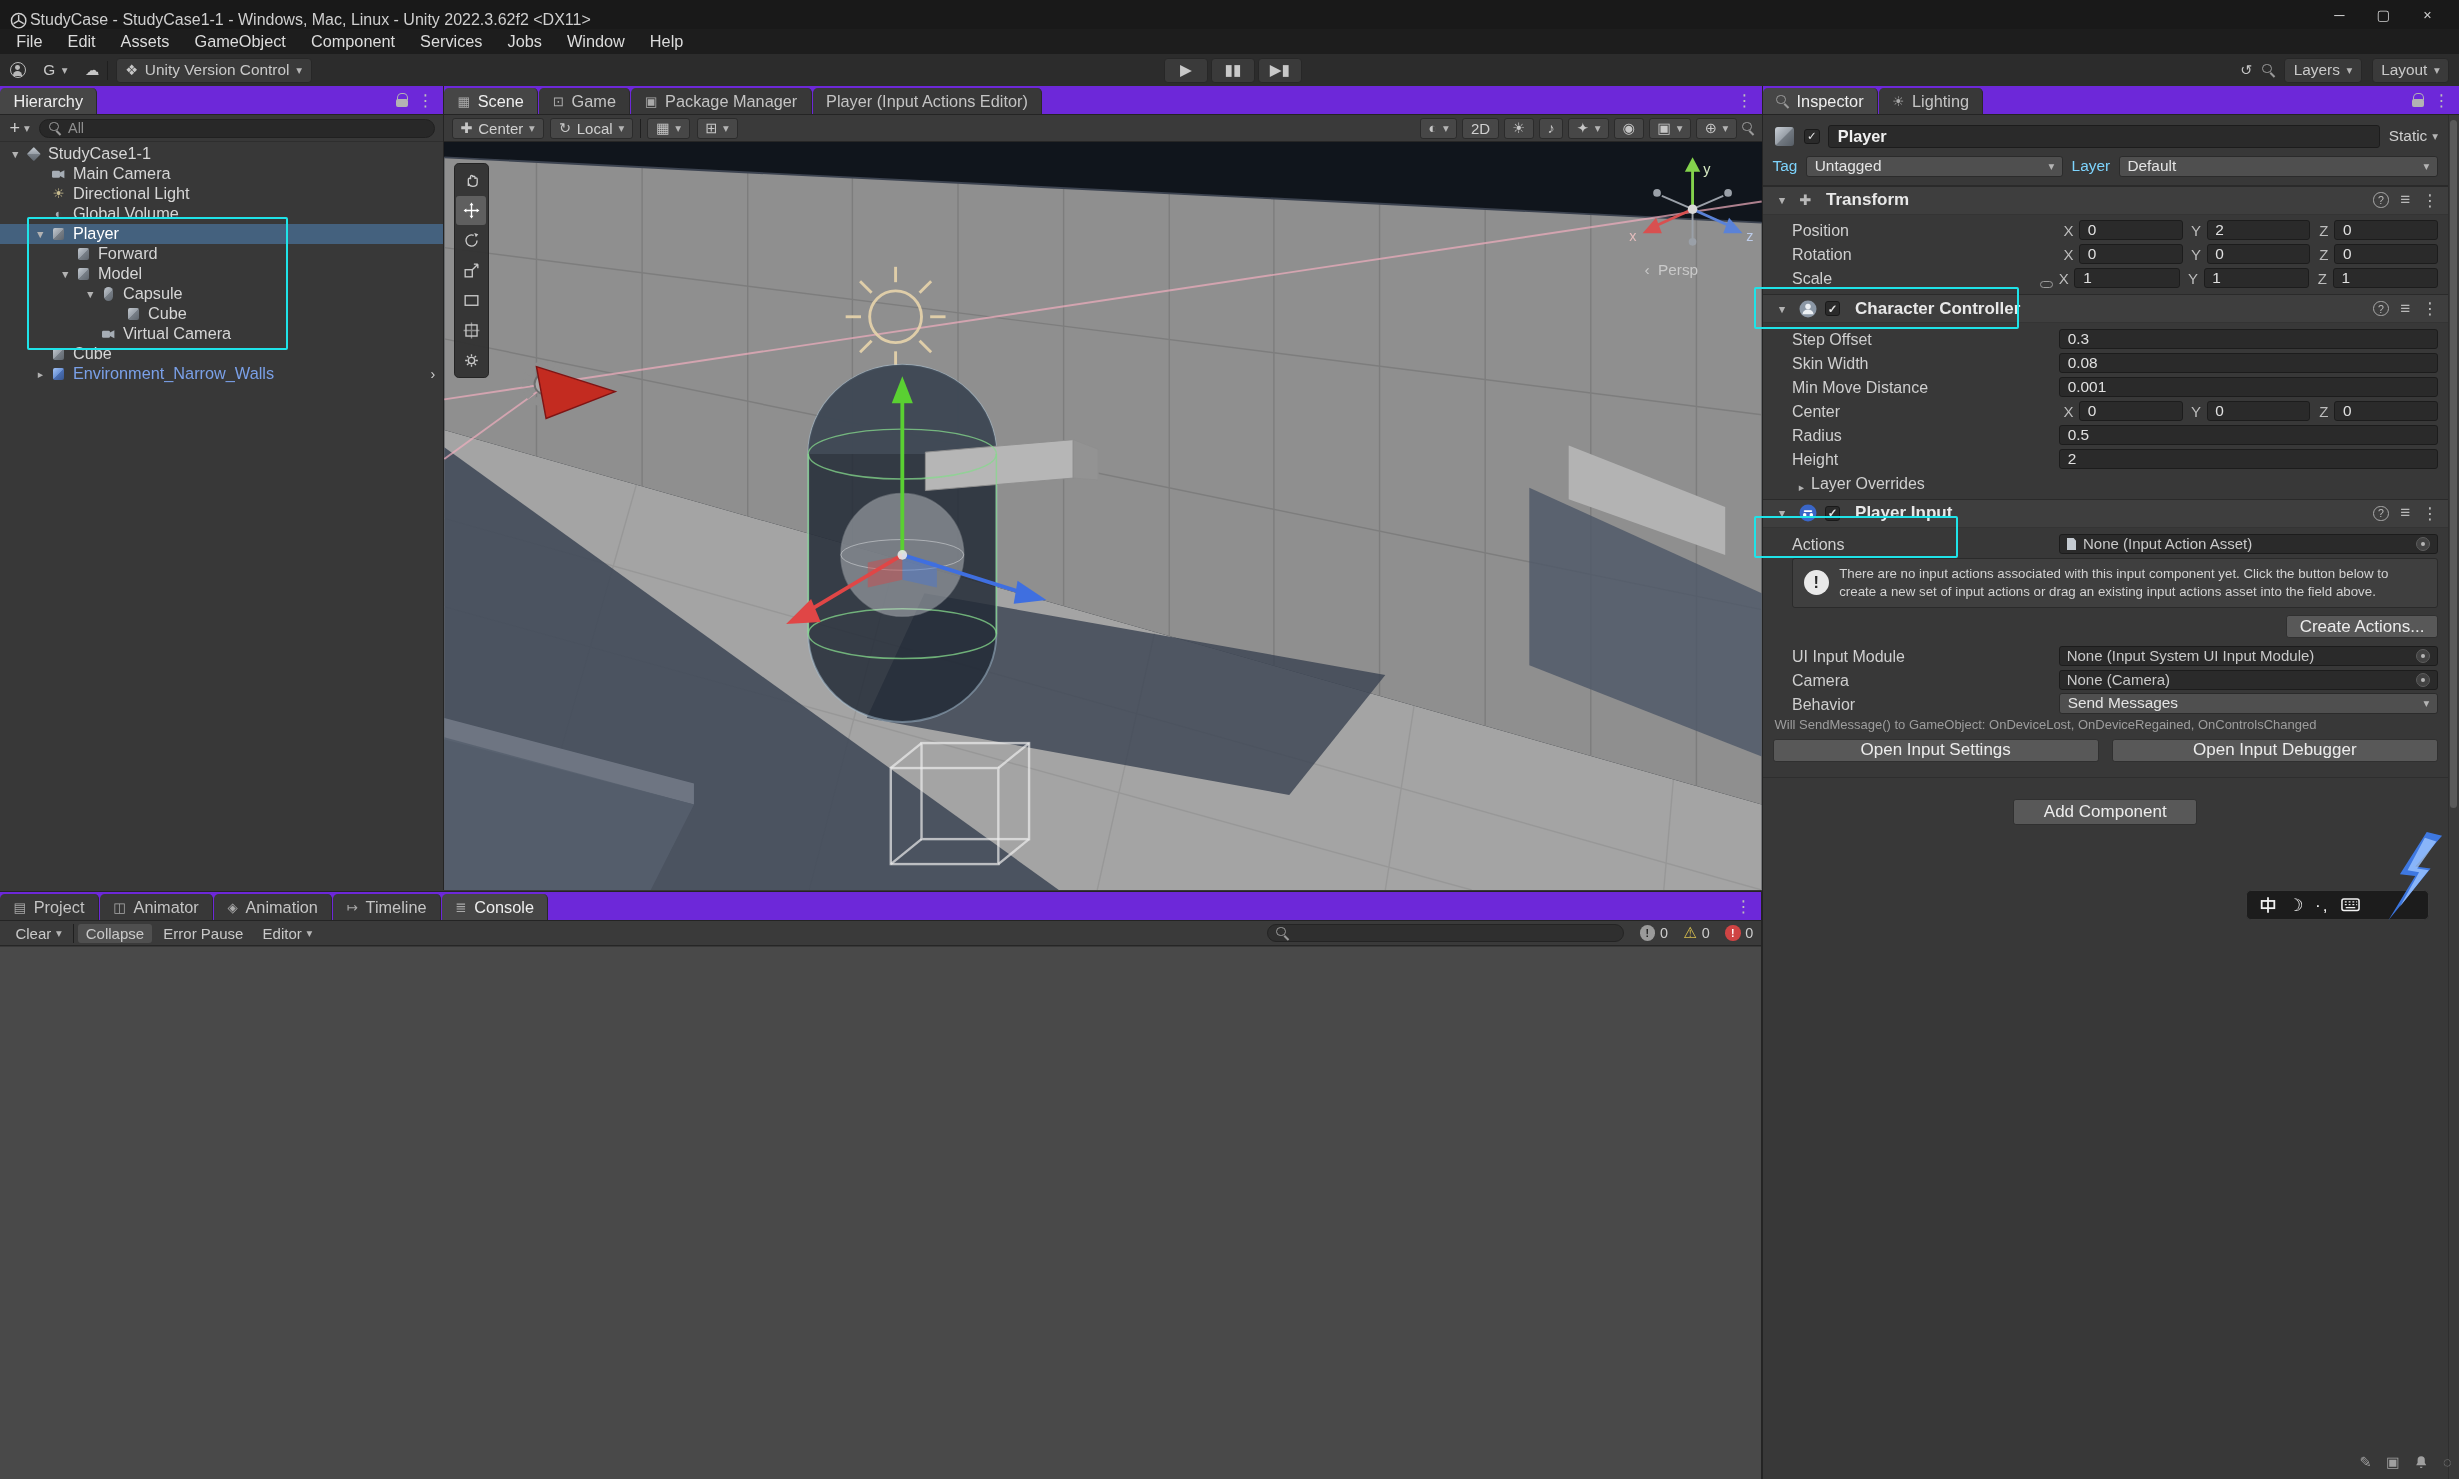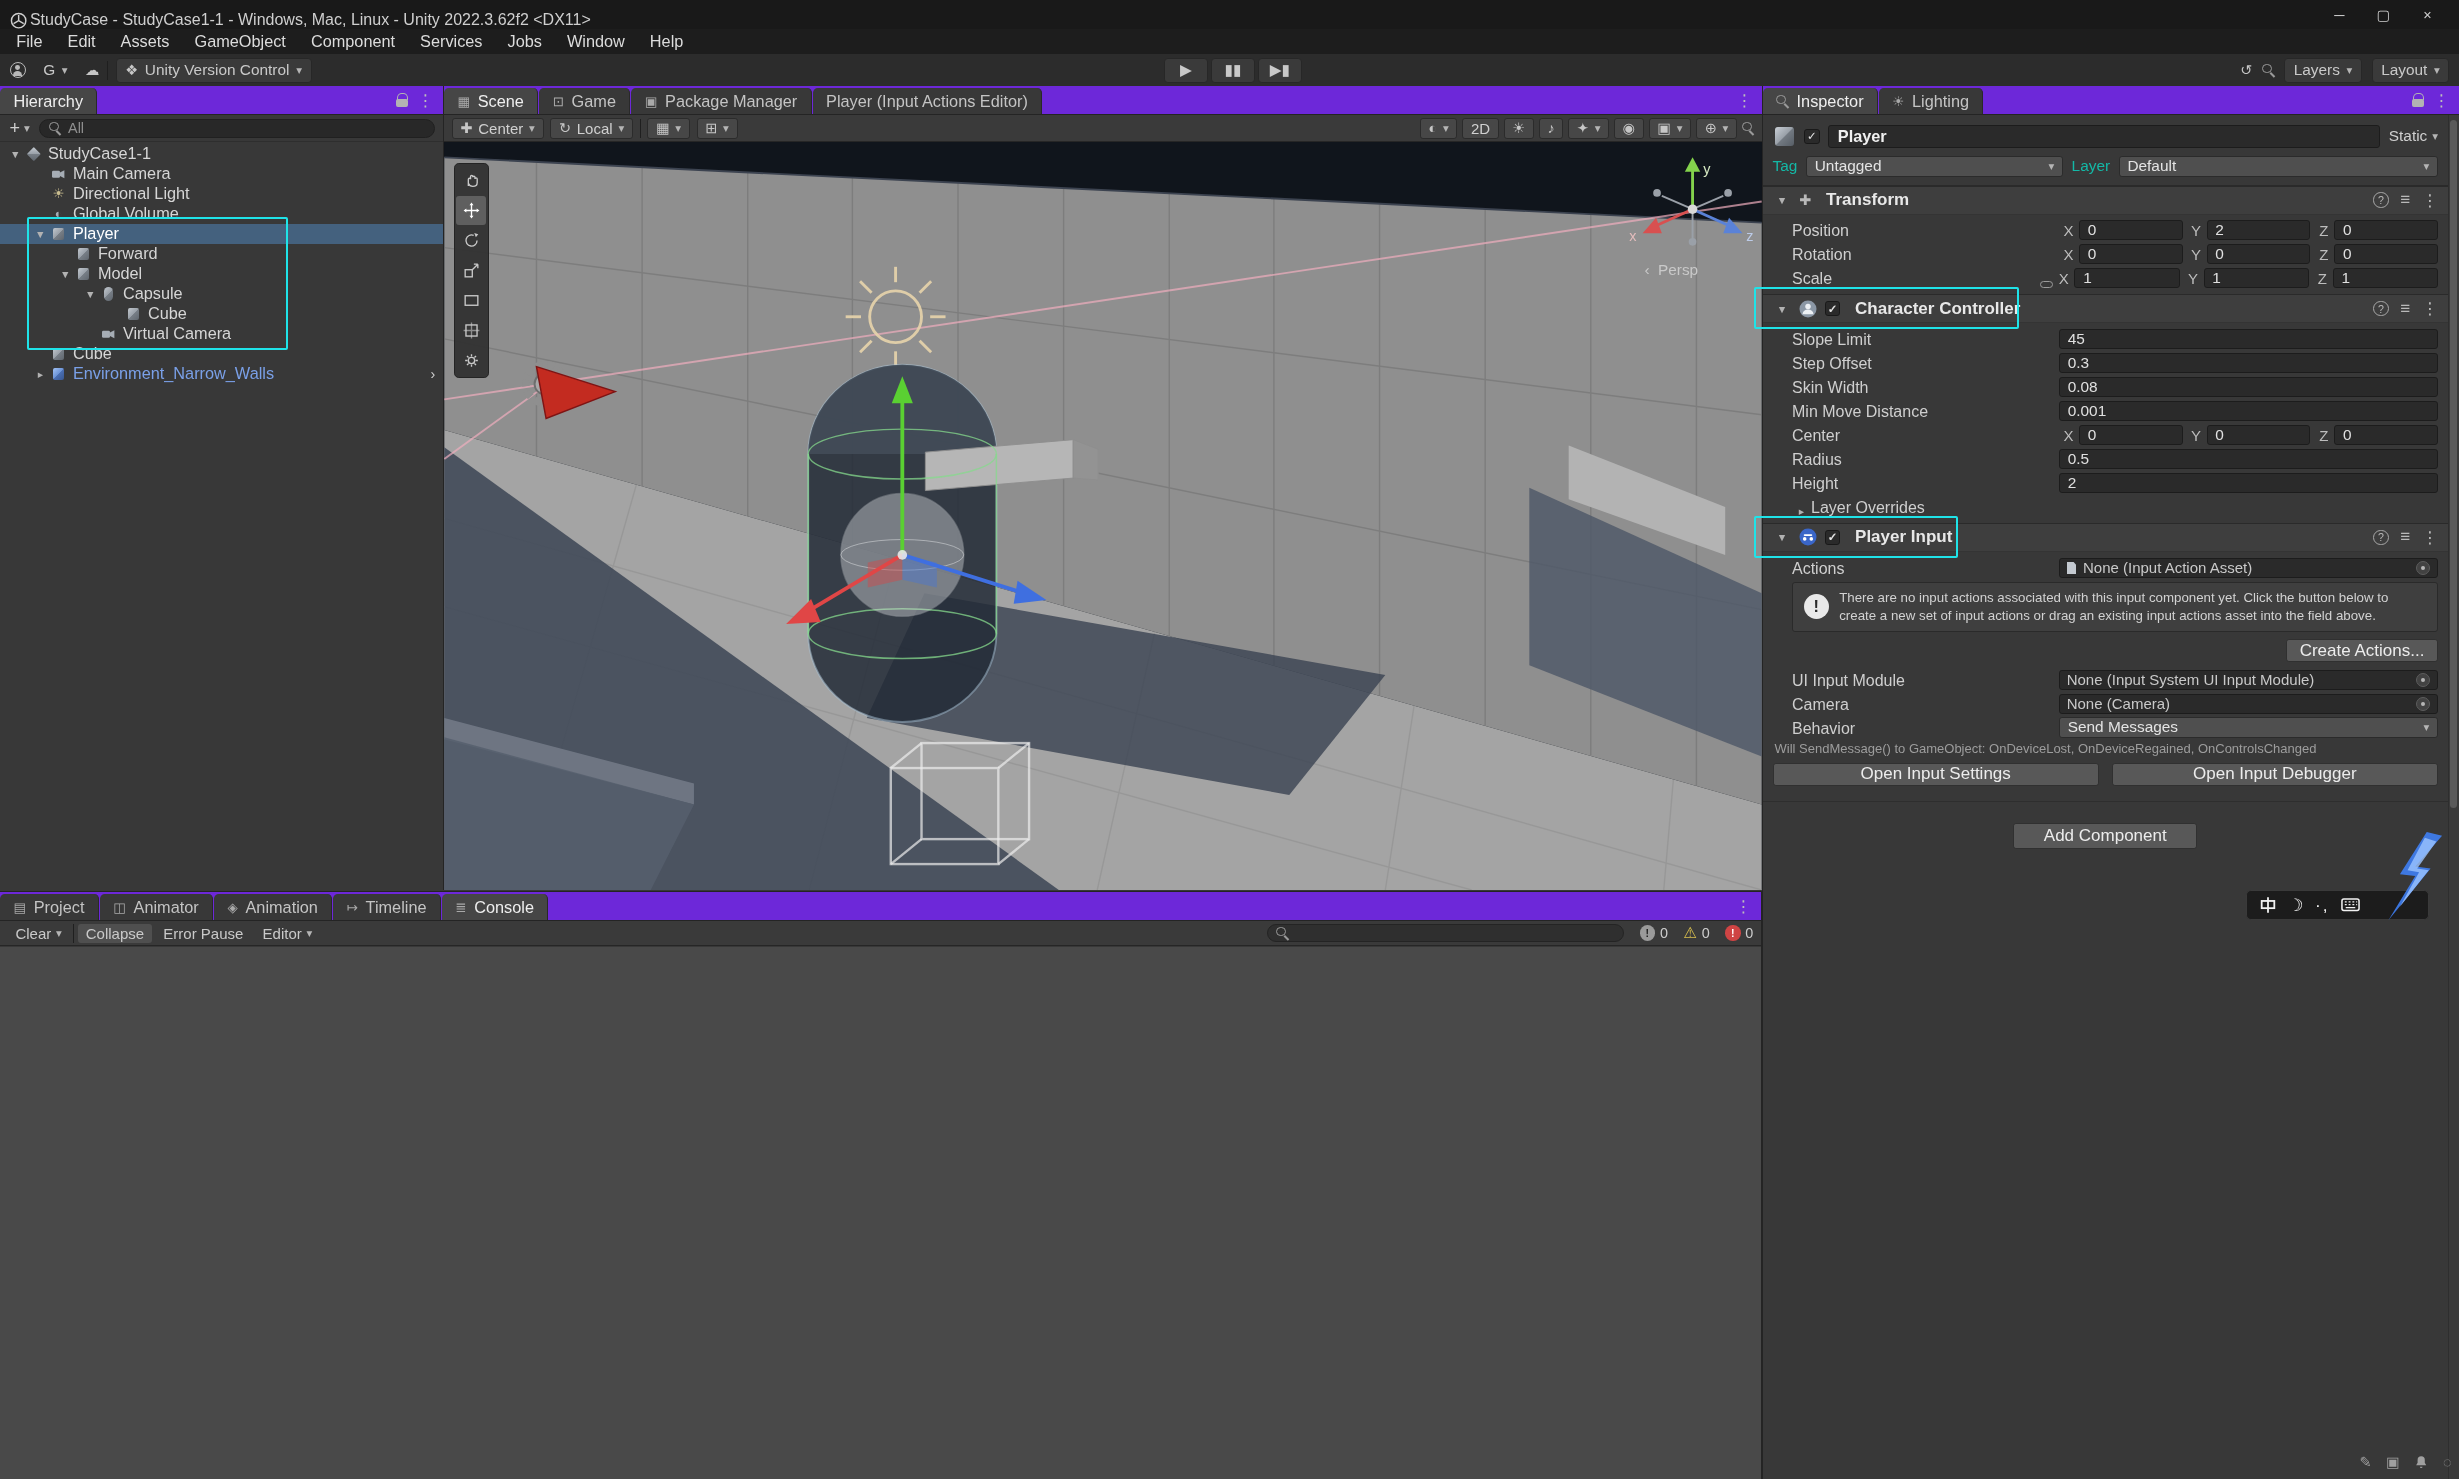--- a/index.html
+++ b/index.html
@@ -112,21 +112,21 @@
   .ihead-row1{height:31px;display:flex;align-items:center;gap:8.6px;}
   .goicon{width:23px;height:23px;display:flex;align-items:center;justify-content:center;}
   .goicon i{display:block;width:19px;height:19px;border-radius:2.9px;
             background:linear-gradient(135deg,#c9cfd6 0%,#9aa1a9 48%,#727981 52%,#575e66 100%);}
   .checkbox{width:15.4px;height:15.4px;background:#2a2a2a;border:1px solid #191919;border-radius:2.9px;color:#e2e2e2;
             font-size:11.5px;display:flex;align-items:center;justify-content:center;flex:none;}
   .namefield{flex:1;height:23px;background:#2a2a2a;border:1px solid #1c1c1c;border-radius:2.9px;
              display:flex;align-items:center;padding:0 8.6px;color:#f0f0f0;font-size:16.3px;font-weight:bold;}
   .static{display:flex;align-items:center;gap:4.8px;color:#cfcfcf;font-size:15.4px;}
   .ihead-row2{height:29px;display:flex;align-items:center;gap:8.6px;}
-  .minilabel{color:#14b8a6;font-size:15.4px;}
+  .minilabel{color:#7dd3fc;font-size:15.4px;}
   .dd{height:21px;background:#4f4f4f;border:1px solid #2b2b2b;border-radius:2.9px;
       display:flex;align-items:center;justify-content:space-between;gap:7.7px;padding:0 7.7px;font-size:15.4px;color:#e4e4e4;}
   .comp-header{height:29px;background:#3e3e3e;border-top:1px solid #2a2a2a;border-bottom:1px solid #343434;
                display:flex;align-items:center;gap:7.7px;padding:0 9.6px;font-weight:bold;font-size:17px;color:#e8e8e8;}
   .comp-title{margin-left:7px;}
   .compicon{font-size:14.4px;color:#b9b9b9;font-weight:normal;}
   .hicons{margin-left:auto;display:flex;align-items:center;gap:11.5px;color:#b9b9b9;font-weight:normal;}
   .comp-body{padding:1.9px 0 5.8px 0;}
   .row{height:24px;display:flex;align-items:flex-end;padding:0 9.6px 0 29px;font-size:16px;color:#cfcfcf;}
   .lbl{width:267px;flex:none;white-space:nowrap;overflow:hidden;}
@@ -734,26 +734,20 @@
           <span class="checkbox">✓</span>
           <span class="comp-title">Character Controller</span>
           <div class="hicons">
             <span class="qm">?</span>
             <span>≡</span>
             <span class="kebab">⋮</span>
           </div>
         </div>
         <div class="comp-body">
           <div class="row">
-            <span class="lbl">Slope Limit</span>
-            <div class="vec3">
-                <div class="nf">45</div>
-              </div>
-          </div>
-          <div class="row">
             <span class="lbl">Step Offset</span>
             <div class="vec3">
                 <div class="nf">0.3</div>
               </div>
           </div>
           <div class="row">
             <span class="lbl">Skin Width</span>
             <div class="vec3">
                 <div class="nf">0.08</div>
               </div>

